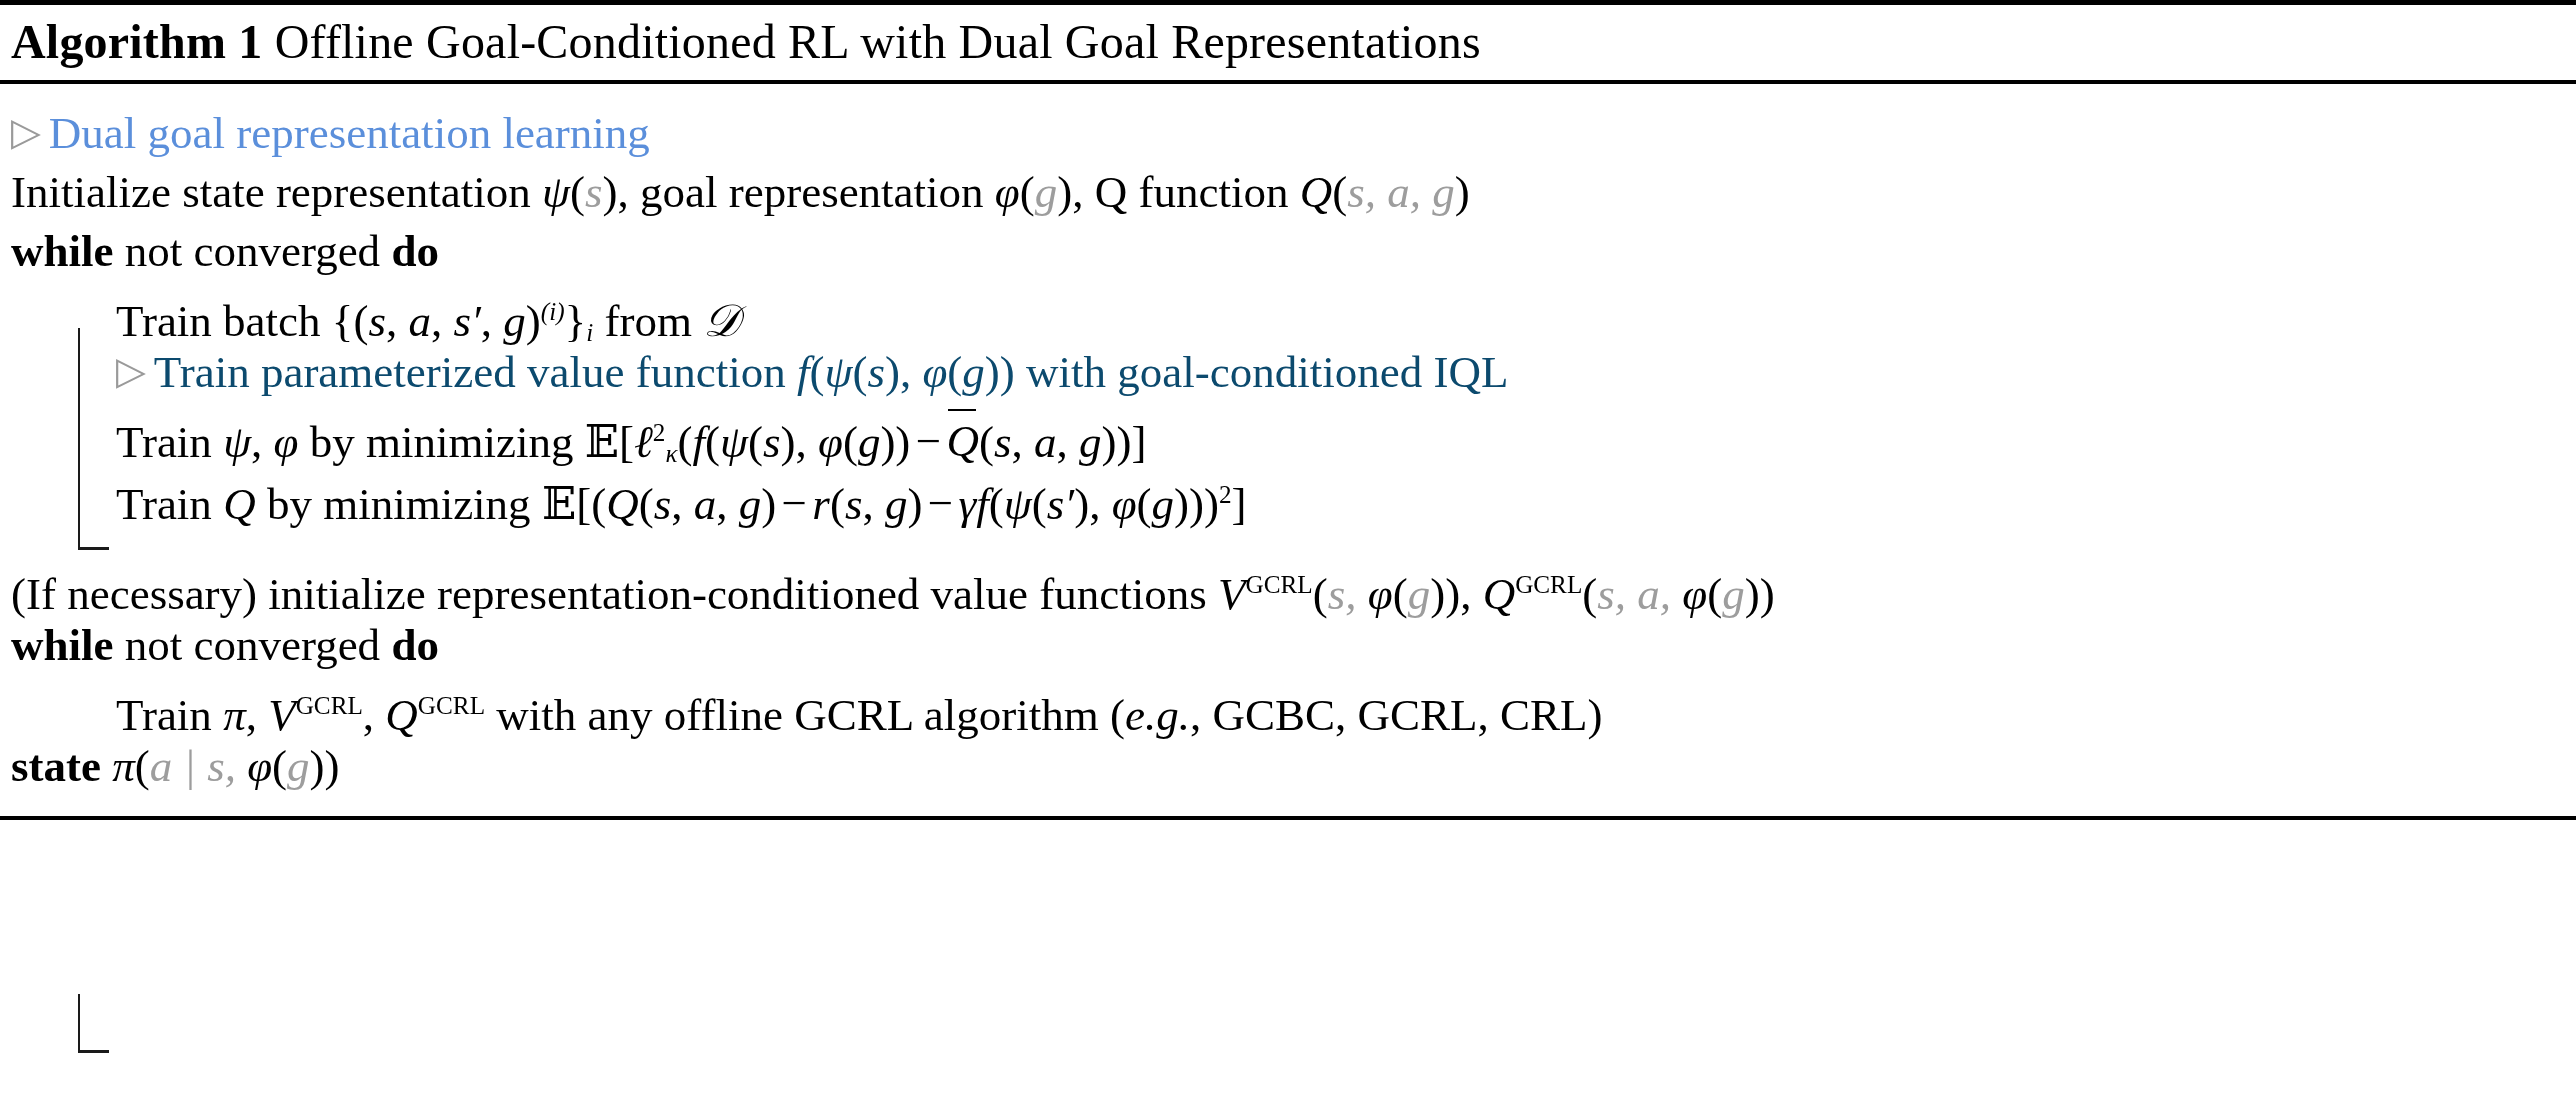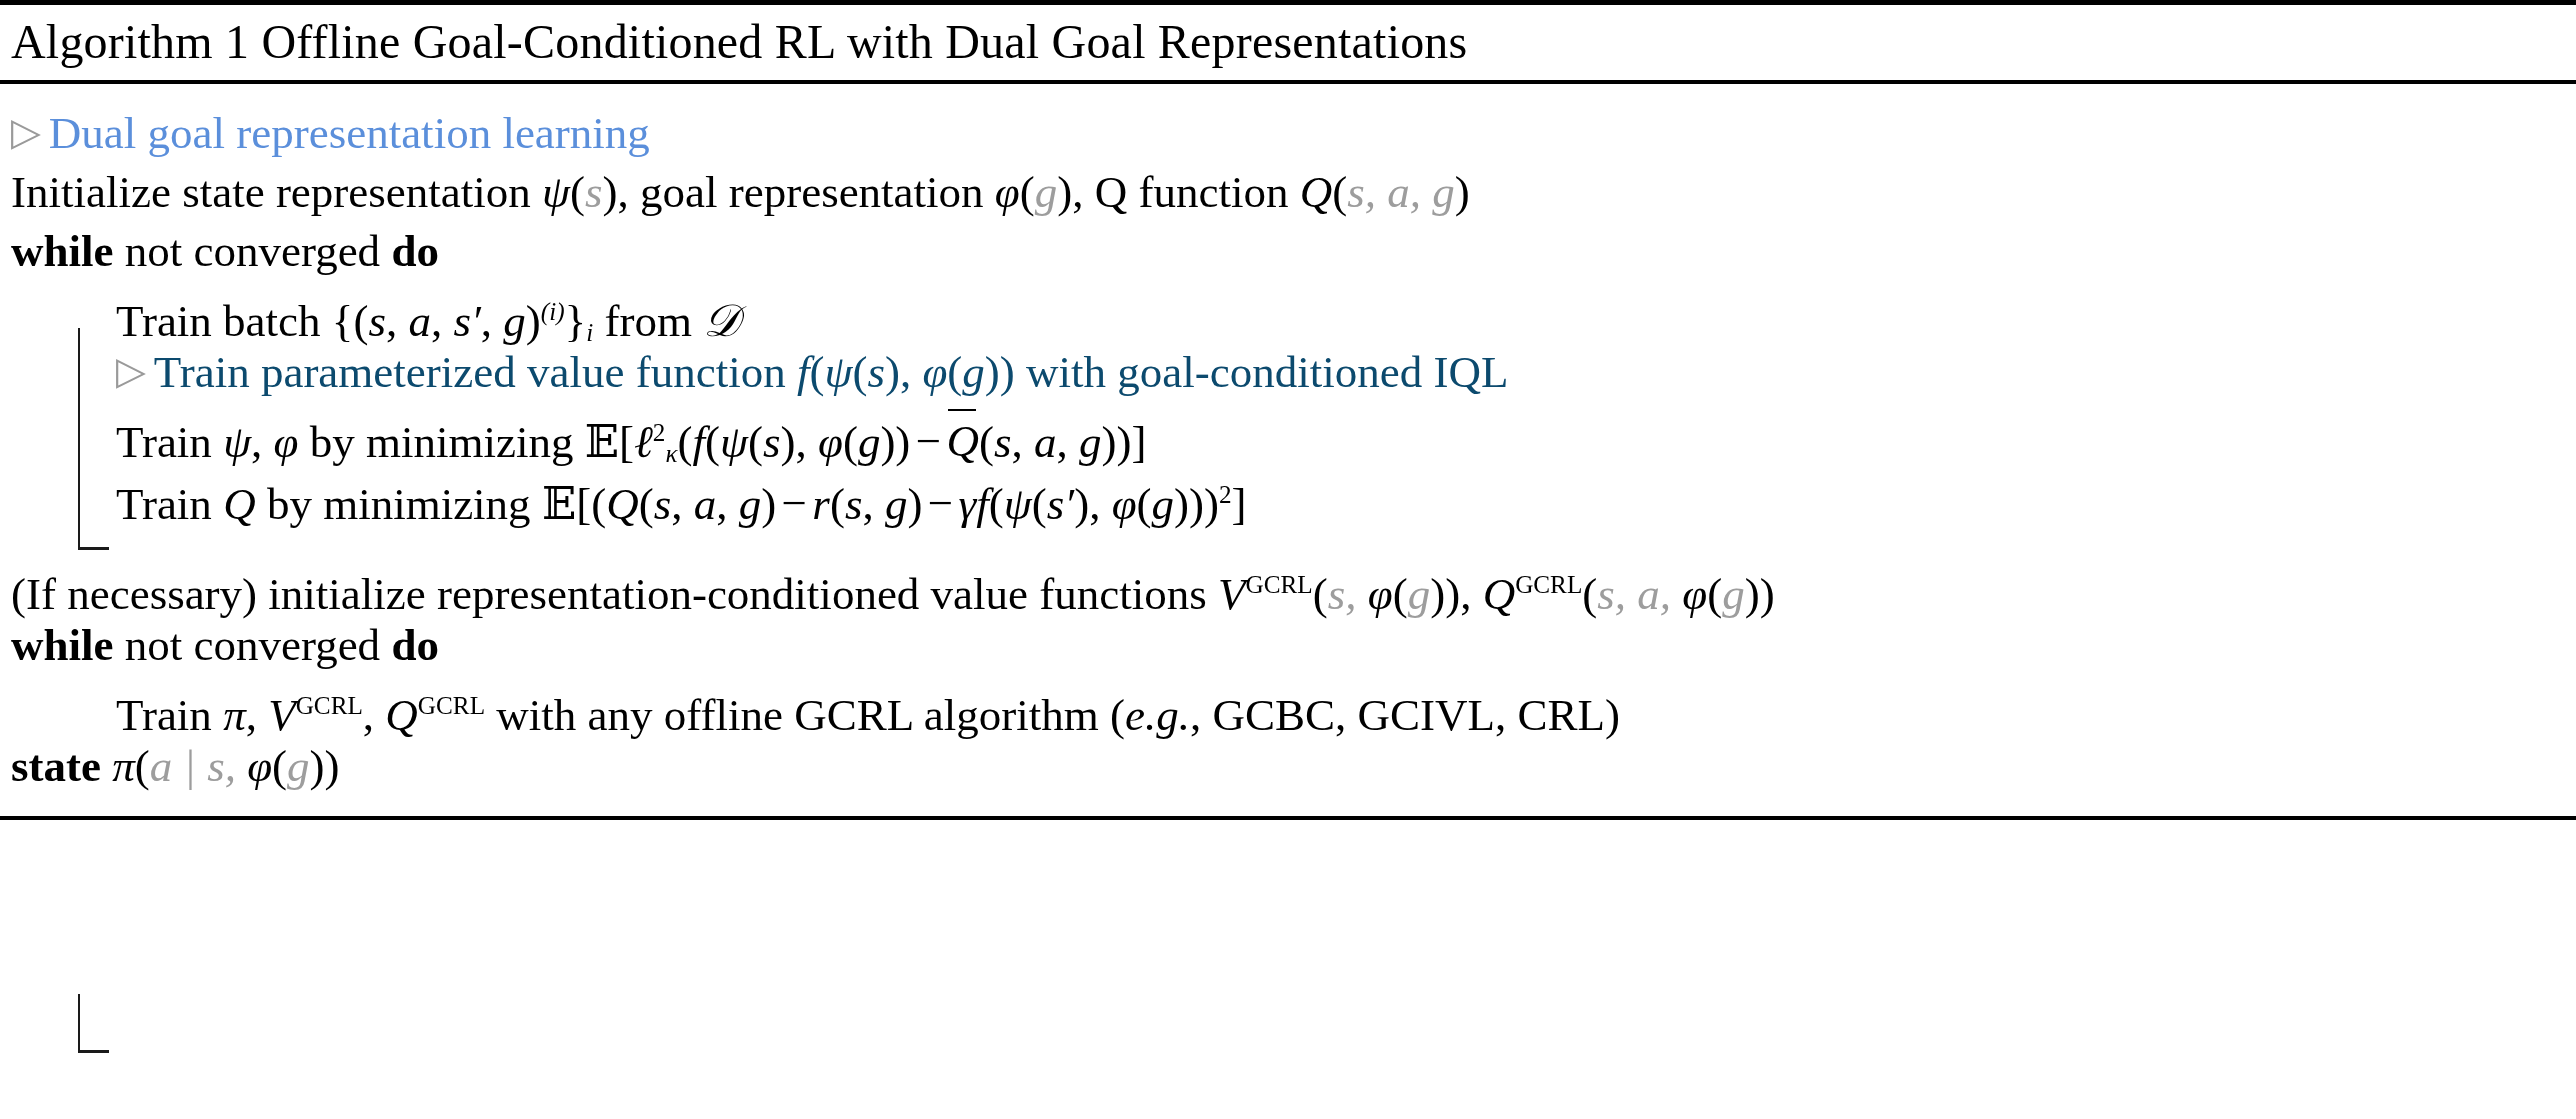--- a/index.html
+++ b/index.html
@@ -36,21 +36,21 @@
 
   
   .caption {
     font-size: 48px;
     line-height: 1.0;
     padding: 12.4px 0 14px 11px;
     white-space: nowrap;
     letter-spacing: 0.2px;
   }
   .caption .algo-kw {
-    font-weight: normal;
+    font-weight: bold;
   }
   .caption .algo-title {
     font-weight: normal;
   }
 
   
   .body {
     position: relative;
     padding: 20px 0 20px 0;
   }
@@ -182,21 +182,21 @@
 
     <div class="line tall">
       <span>(If necessary) initialize representation-conditioned value functions</span><span> </span><span class="mi">V</span><sup class="sm">GCRL</sup><span class="paren">(</span><span class="arg">s</span><span class="arg">, </span><span class="mi">φ</span><span class="paren">(</span><span class="arg">g</span><span class="paren">))</span>, <span class="mi">Q</span><sup class="sm">GCRL</sup><span class="paren">(</span><span class="arg">s</span><span class="arg">, </span><span class="arg">a</span><span class="arg">, </span><span class="mi">φ</span><span class="paren">(</span><span class="arg">g</span><span class="paren">))</span>
     </div>
 
     <div class="line">
       <span class="bold">while</span><span> </span><span>not converged</span><span> </span><span class="bold">do</span>
     </div>
 
     <div class="line indent-1 tall">
-      <span>Train</span><span> </span><span class="mi">π</span>, <span class="mi">V</span><sup class="sm">GCRL</sup>, <span class="mi">Q</span><sup class="sm">GCRL</sup><span> </span><span>with any offline GCRL algorithm (</span><span class="mi">e.g.</span><span>, GCBC, GCIVL, CRL)</span>
+      <span>Train</span><span> </span><span class="mi">π</span>, <span class="mi">V</span><sup class="sm">GCRL</sup>, <span class="mi">Q</span><sup class="sm">GCRL</sup><span> </span><span>with any offline GCRL algorithm (</span><span class="mi">e.g.</span><span>, GCBC, GCRL, CRL)</span>
     </div>
 
     <div class="line">
       <span class="bold">state</span><span> </span><span class="mi">π</span><span class="paren">(</span><span class="arg">a</span><span class="arg">&nbsp;</span><span class="arg">|</span><span class="arg">&nbsp;</span><span class="arg">s</span><span class="arg">, </span><span class="mi">φ</span><span class="paren">(</span><span class="arg">g</span><span class="paren">))</span>
     </div>
 
   </div>
 
   <div class="rule-thin"></div>
 

